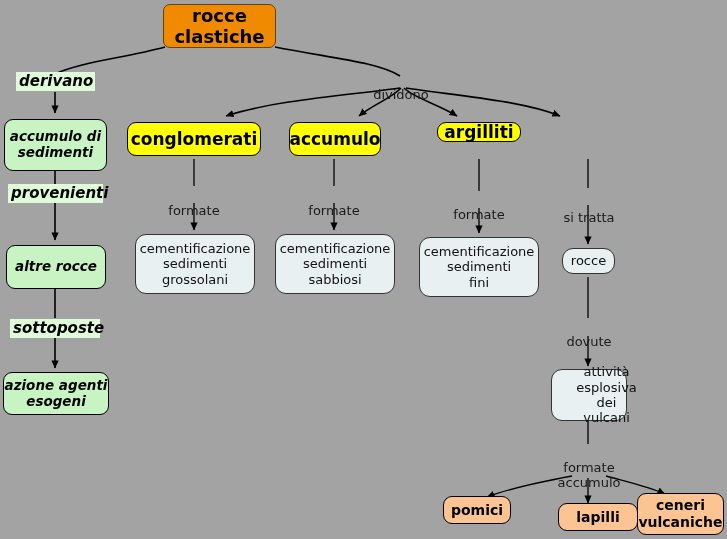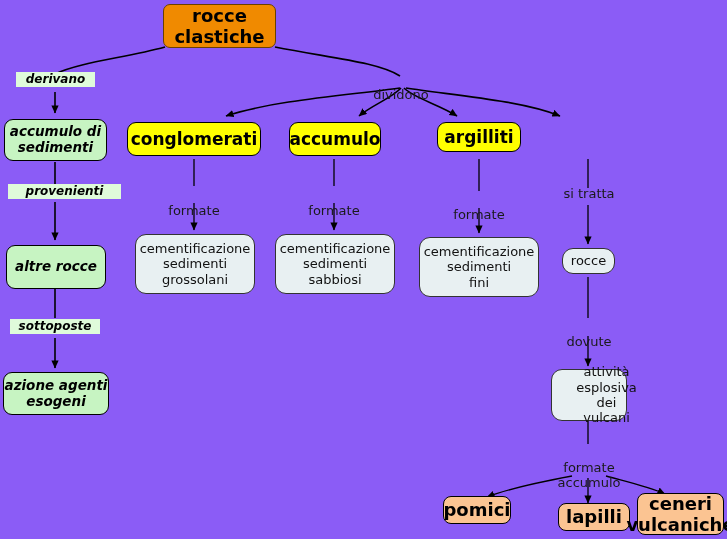--- a/index.html
+++ b/index.html
@@ -7,21 +7,21 @@
     padding: 0;
     background: #ffffff;
   }
   body {
     font-family: "DejaVu Sans", sans-serif;
   }
   #canvas {
     position: relative;
     width: 727px;
     height: 539px;
-    background: #8b5cf6;
+    background: #a3a3a3;
     overflow: hidden;
     text-decoration: underline;
   }
   #edges {
     position: absolute;
     left: 0;
     top: 0;
     width: 727px;
     height: 539px;
     pointer-events: none;
@@ -66,37 +66,36 @@
     background: #E8F0F2;
     border-color: #333333;
     border-radius: 11px;
     font-size: 13px;
     color: #111111;
   }
   .node-peach {
     background: #FBC492;
     border-color: #000000;
     font-weight: bold;
-    font-size: 18px;
-    color: #000000;
-    border-radius: 8px;
+    font-size: 14px;
+    color: #000000;
   }
   .link-label {
     position: absolute;
     box-sizing: border-box;
     text-align: center;
     white-space: pre-line;
     line-height: 1.12;
     z-index: 4;
   }
   .label-green {
     background: #DFFBDA;
     font-weight: bold;
     font-style: italic;
-    font-size: 12px;
+    font-size: 15px;
     color: #000000;
     padding: 1px 3px;
   }
   .label-plain {
     background: transparent;
     font-size: 13px;
     color: #1a1a1a;
     margin-top: 16px;
   }
 </style>
@@ -145,33 +144,33 @@
     <path d="M588,420 L588,444" stroke="#000000" stroke-width="1.3" fill="none"></path>
 
     <path d="M572,476 C540,482 510,488 487,497" stroke="#000000" stroke-width="1.3" fill="none" marker-end="url(#ah)"></path>
     <path d="M588,478 L588,503" stroke="#000000" stroke-width="1.3" fill="none" marker-end="url(#ah)"></path>
     <path d="M606,476 C628,482 650,487 665,494" stroke="#000000" stroke-width="1.3" fill="none" marker-end="url(#ah)"></path>
   </svg>
 
   <div class="node node-root" style="left:163px; top:4px; width:113px; height:44px;">rocce
 clastiche</div>
 
-  <div class="node node-green" style="left:4px; top:119px; width:103px; height:42px;">accumulo di
+  <div class="node node-green" style="left:4px; top:119px; width:103px; height:52px;">accumulo di
 sedimenti</div>
 
   <div class="node node-green" style="left:6px; top:245px; width:100px; height:44px;">altre rocce</div>
 
   <div class="node node-green" style="left:3px; top:372px; width:106px; height:43px;">azione agenti
 esogeni</div>
 
   <div class="node node-yellow" style="left:127px; top:122px; width:134px; height:34px;">conglomerati</div>
 
   <div class="node node-yellow" style="left:289px; top:122px; width:92px; height:34px;">accumulo</div>
 
-  <div class="node node-yellow" style="left:437px; top:122px; width:84px; height:30px;">argilliti</div>
+  <div class="node node-yellow" style="left:437px; top:122px; width:84px; height:20px;">argilliti</div>
 
 
   <div class="node node-grey" style="left:135px; top:234px; width:120px; height:60px;">cementificazione
 sedimenti
 grossolani</div>
 
   <div class="node node-grey" style="left:275px; top:234px; width:120px; height:60px;">cementificazione
 sedimenti
 sabbiosi</div>
 
@@ -180,39 +179,39 @@
 fini</div>
 
   <div class="node node-grey" style="left:562px; top:248px; width:53px; height:26px;">rocce</div>
 
   <div class="node node-grey" style="left:551px; top:369px; width:76px; height:52px;padding-left:35px;">attività
 esplosiva
 dei vulcani</div>
 
   <div class="node node-peach" style="left:443px; top:496px; width:68px; height:28px;">pomici</div>
 
-  <div class="node node-peach" style="left:558px; top:503px; width:72px; height:28px;">lapilli</div>
+  <div class="node node-peach" style="left:558px; top:503px; width:80px; height:28px;">lapilli</div>
 
   <div class="node node-peach" style="left:637px; top:493px; width:87px; height:42px;">ceneri
 vulcaniche</div>
 
   <div class="link-label label-green" style="left:16px; top:72px; width:79px;">derivano</div>
 
-  <div class="link-label label-green" style="left:8px; top:184px; width:113px;">provenienti</div>
+  <div class="link-label label-green" style="left:8px; top:184px; width:95px;">provenienti</div>
 
   <div class="link-label label-green" style="left:10px; top:319px; width:90px;">sottoposte</div>
 
   <div class="link-label label-plain" style="left:362px; top:72px; width:78px;">dividono</div>
 
   <div class="link-label label-plain" style="left:159px; top:188px; width:70px;">formate</div>
 
   <div class="link-label label-plain" style="left:299px; top:188px; width:70px;">formate</div>
 
   <div class="link-label label-plain" style="left:444px; top:192px; width:70px;">formate</div>
 
-  <div class="link-label label-plain" style="left:554px; top:171px; width:70px;">si tratta</div>
+  <div class="link-label label-plain" style="left:554px; top:195px; width:70px;">si tratta</div>
 
   <div class="link-label label-plain" style="left:556px; top:319px; width:66px;">dovute</div>
 
   <div class="link-label label-plain" style="left:548px; top:445px; width:82px;">formate
 accumulo</div>
 
 </div>
 
 </body></html>

